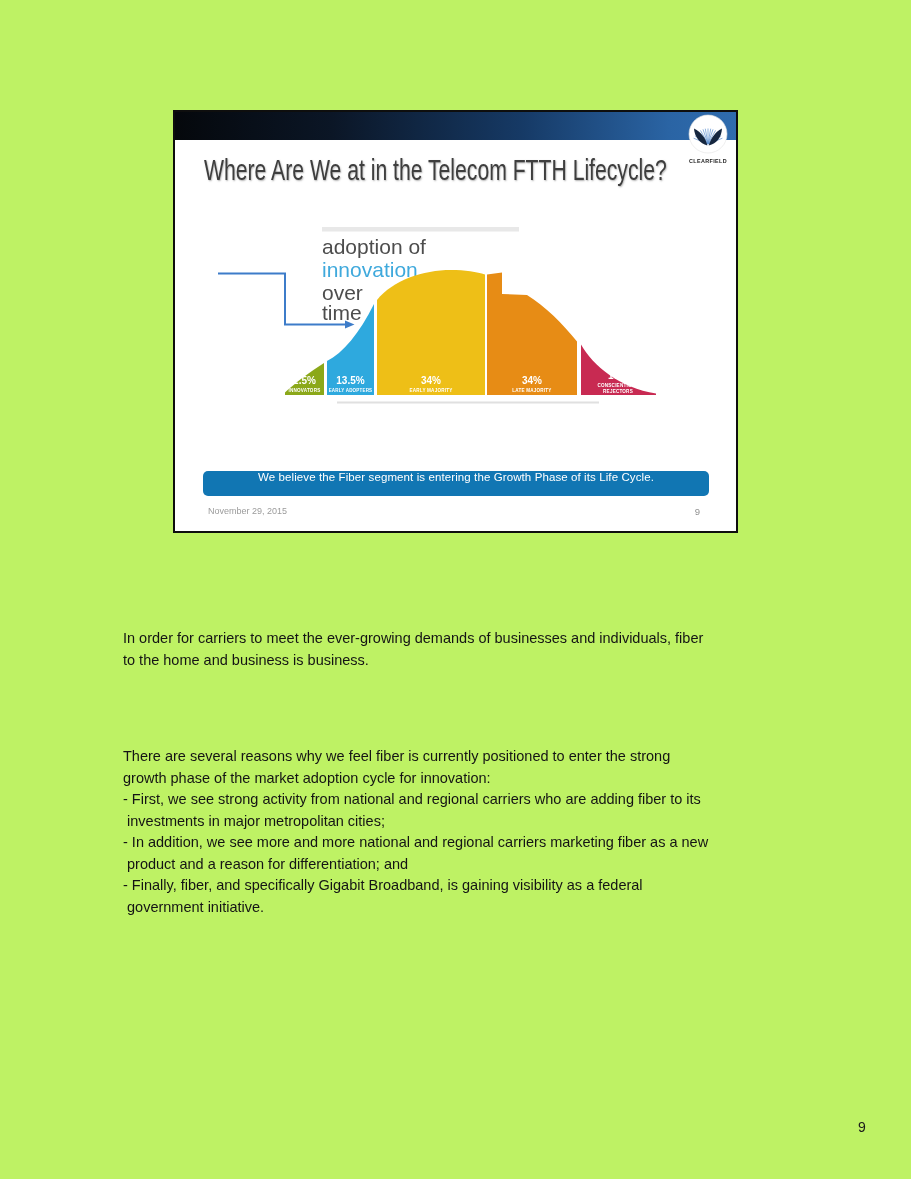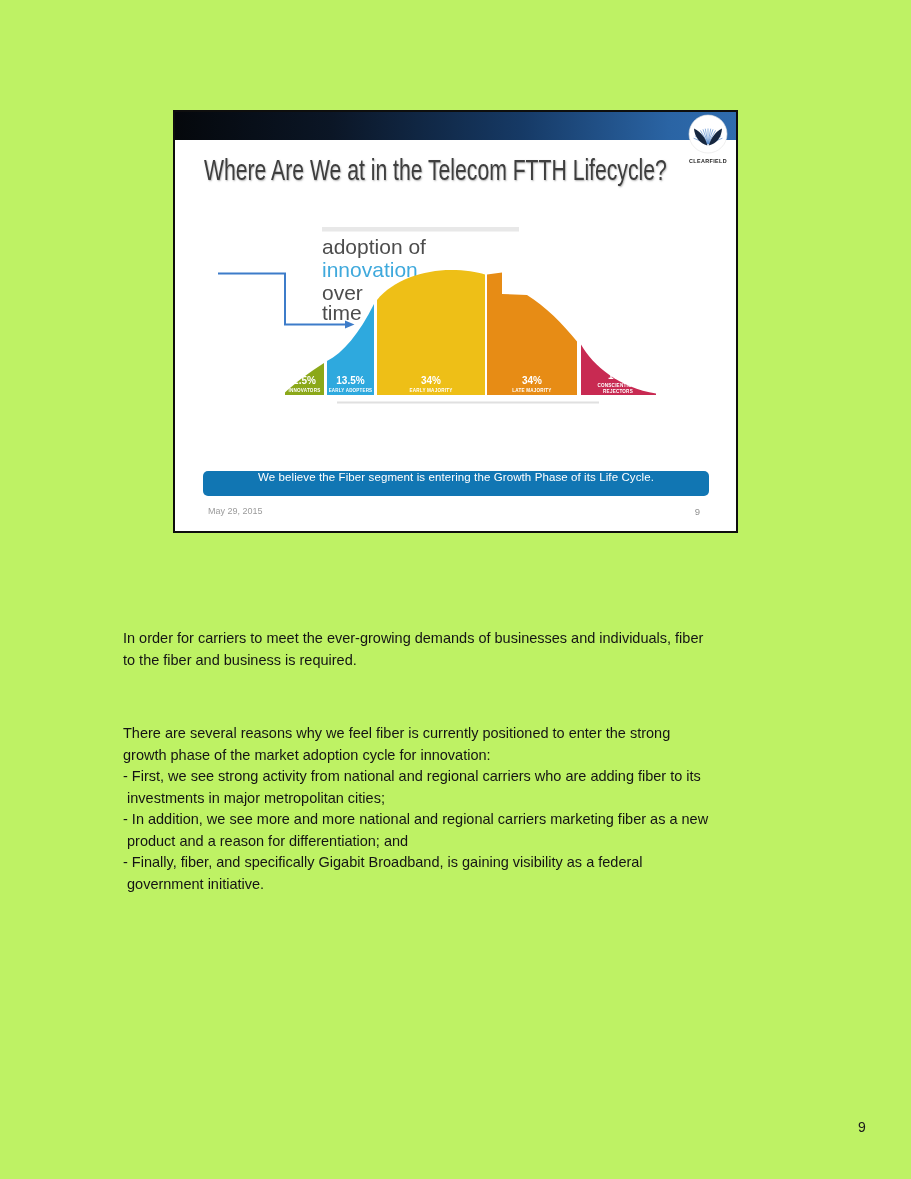--- a/index.html
+++ b/index.html
@@ -17,21 +17,21 @@
                text-shadow:1px 1px 2px rgba(110,110,110,0.55);}
   .diagram{position:absolute;left:40px;top:114px;width:452px;height:182px;}
   .banner{position:absolute;left:28px;top:359px;width:506px;height:25px;
           background:#1176b3;border-radius:5px;display:flex;justify-content:center;}
   .banner span{color:#ffffff;font-size:11.5px;letter-spacing:0.1px;}
   .slide-date{position:absolute;left:33px;top:394px;font-size:9px;color:#9b9b9b;}
   .slide-pageno{position:absolute;right:36px;top:394px;font-size:9.5px;color:#8f8f8f;}
   
   .notes{position:absolute;left:123px;top:585px;width:700px;
          font-size:14.5px;line-height:21.5px;color:#141414;white-space:pre-wrap;}
-  .notes .p2{margin-top:9px;}
+  .notes .p2{margin-top:32px;}
   
   .pageno{position:absolute;left:858px;top:1119px;font-size:14px;color:#1a1a1a;}
   
   .seg-pct{font-family:"Liberation Sans",sans-serif;font-weight:bold;fill:#ffffff;}
   .seg-lbl{font-family:"Liberation Sans",sans-serif;font-weight:bold;fill:#ffffff;letter-spacing:0.2px;}
   .cap{font-family:"Liberation Sans",sans-serif;}
 </style>
 </head>
 <body>
 
@@ -101,27 +101,27 @@
 
       <text x="403" y="153" text-anchor="middle" font-size="10" class="seg-pct">16%</text>
       <text x="403" y="160.5" text-anchor="middle" font-size="4.6" class="seg-lbl">CONSCIENTIOUS</text>
       <text x="403" y="166.5" text-anchor="middle" font-size="4.6" class="seg-lbl">REJECTORS</text>
     </svg>
 
     <div class="banner">
       <span>We believe the Fiber segment is entering the Growth Phase of its Life Cycle.</span>
     </div>
 
-    <div class="slide-date">May 29, 2015</div>
+    <div class="slide-date">November 29, 2015</div>
     <div class="slide-pageno">9</div>
   </div>
 
   <div class="notes">
     <div class="p1">In order for carriers to meet the ever-growing demands of businesses and individuals, fiber
-to the fiber and business is required.</div>
+to the home and business is business.</div>
     <div class="p2">There are several reasons why we feel fiber is currently positioned to enter the strong
 growth phase of the market adoption cycle for innovation:
 - First, we see strong activity from national and regional carriers who are adding fiber to its
  investments in major metropolitan cities;
 - In addition, we see more and more national and regional carriers marketing fiber as a new
  product and a reason for differentiation; and
 - Finally, fiber, and specifically Gigabit Broadband, is gaining visibility as a federal
  government initiative.</div>
   </div>
 

